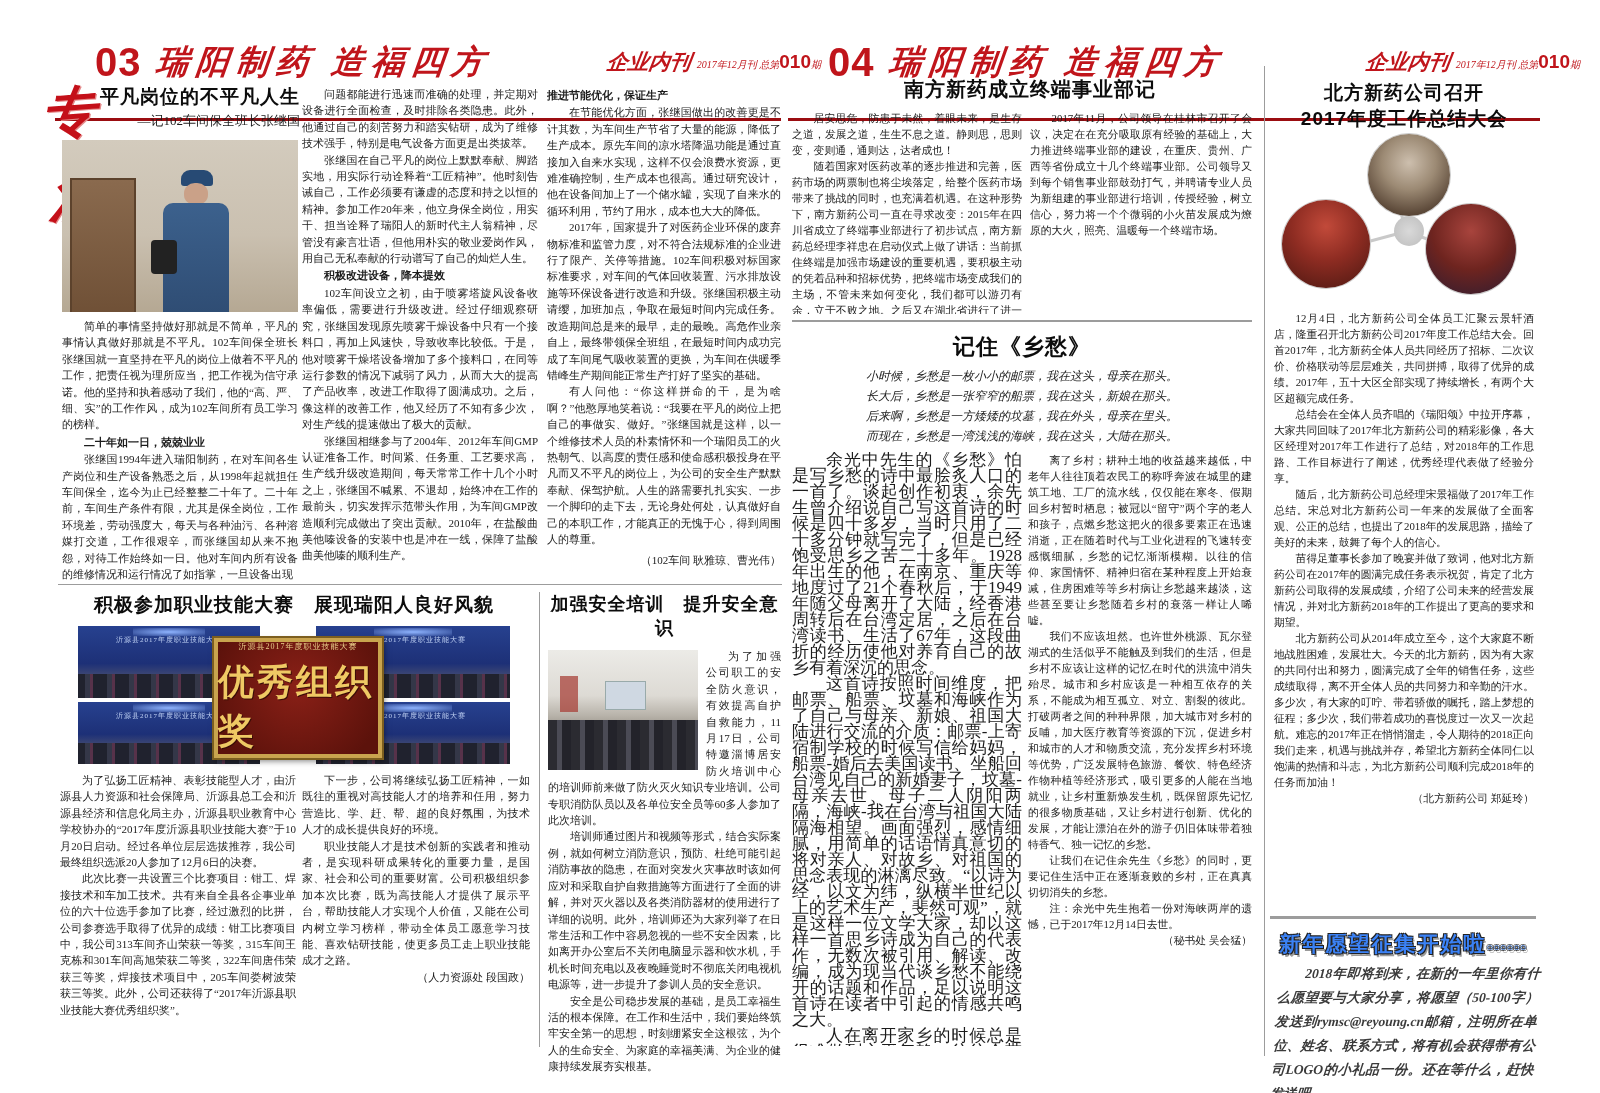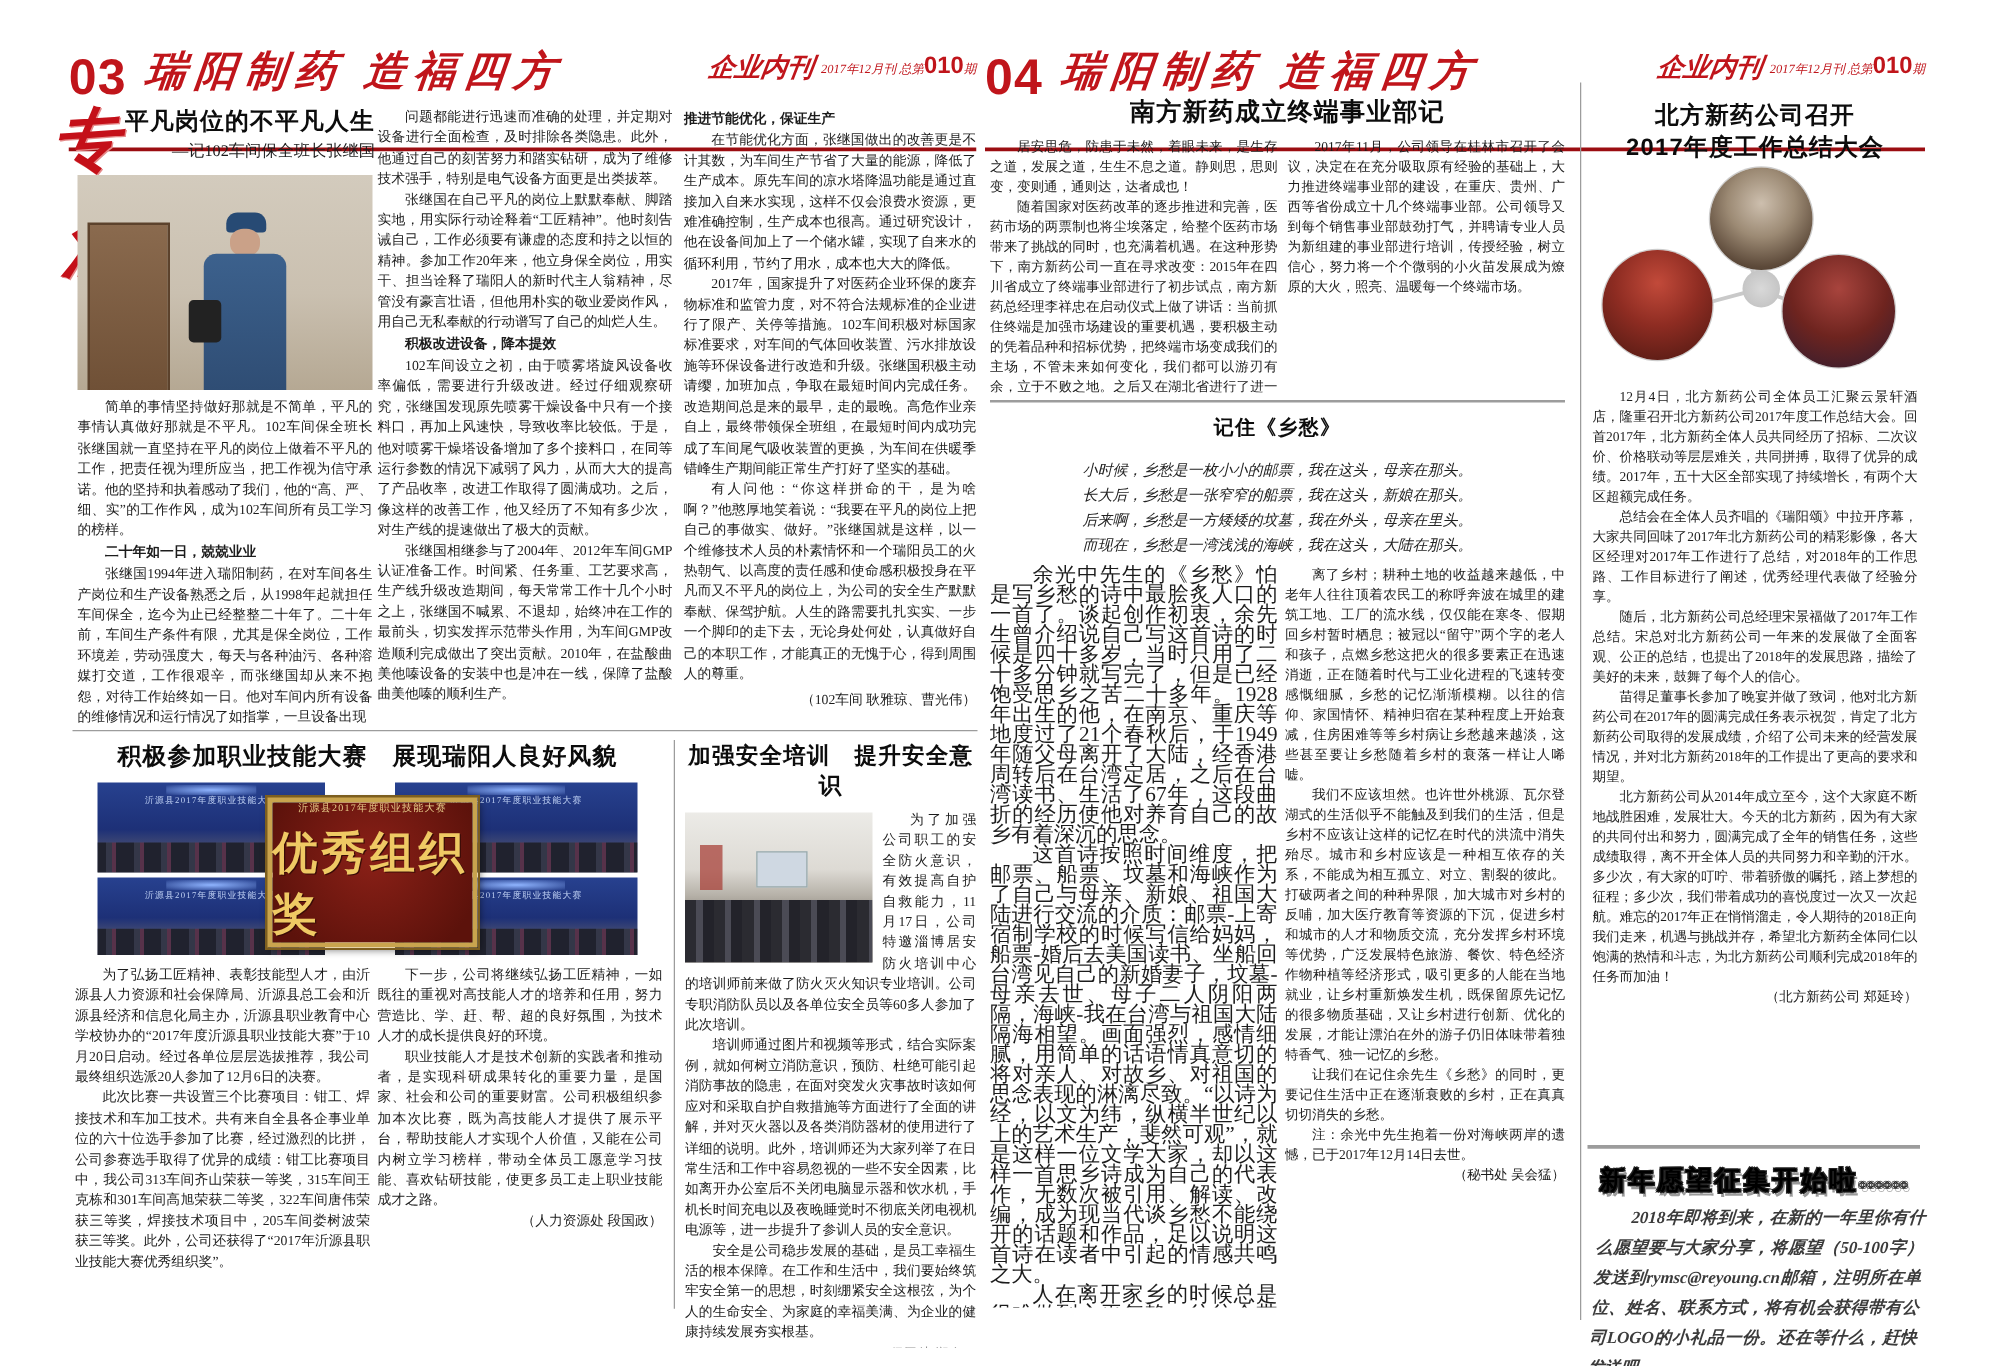--- a/index.html
+++ b/index.html
@@ -1,20 +1,20 @@
 <!DOCTYPE html>
 <html><head>
 <meta charset="utf-8">
 <style>
   html,body{margin:0;padding:0;background:#e9e9e9;}
   .sheet{position:relative;width:1600px;height:1093px;background:#ffffff;margin:0 auto;overflow:hidden;
          font-family:"Liberation Serif","DejaVu Serif",serif;color:#1c1c1c;}
   .abs{position:absolute;}
   
-  .mast{display:flex;align-items:flex-start;}
+  .mast{display:flex;align-items:center;margin-left:40px;}
   .mast .pageno{font-family:"Liberation Sans","DejaVu Sans",sans-serif;font-weight:bold;
                 font-size:40px;color:#c0151b;line-height:1;letter-spacing:1px;}
   .mast .brand{font-style:italic;font-weight:bold;font-size:33px;color:#c0151b;line-height:1;
                letter-spacing:7px;margin-left:14px;transform:skewX(-6deg);}
   .mast .right{margin-left:auto;display:flex;align-items:flex-end;color:#c0151b;white-space:nowrap;}
   .mast .pub{font-style:italic;font-weight:bold;font-size:21px;line-height:1;transform:skewX(-8deg);}
   .mast .issue{font-size:10px;font-style:italic;margin-left:6px;line-height:1.2;}
   .mast .issue b{font-size:19px;font-style:normal;font-family:"Liberation Sans",sans-serif;}
   .redrule{height:3px;background:#9b0d11;}
   .grayline{background:#9c9c9c;}
@@ -51,21 +51,21 @@
   .classphoto .heads{position:absolute;left:0;right:0;bottom:0;height:42%;background:repeating-linear-gradient(90deg,#2b2b31 0 9px,#4b4b55 9px 14px,#23232a 14px 23px);}
   
   .poem{font-size:12px;line-height:20px;text-align:center;font-style:italic;color:#222;}
   .circle{position:absolute;border-radius:50%;overflow:hidden;box-shadow:0 0 0 1px #ccc;}
   .circle.meet1{background:radial-gradient(circle at 50% 35%,#cdbfae 0%,#9c8a74 40%,#5d4a3a 75%,#3c2e24 100%);}
   .circle.meet2{background:radial-gradient(circle at 50% 30%,#c24a3a 0%,#8e2c22 45%,#4a1711 100%);}
   .circle.meet3{background:radial-gradient(circle at 50% 30%,#a8443d 0%,#6e241f 50%,#2e1c31 100%);}
   .circle.hub{background:radial-gradient(#d9d9d9,#bdbdbd);box-shadow:none;}
   .spoke{position:absolute;background:#c9c9c9;height:3px;transform-origin:0 50%;}
   .wishtitle{font-family:"Liberation Sans","DejaVu Sans",sans-serif;font-weight:bold;font-size:21px;
-             color:#000000;text-align:center;letter-spacing:2px;
+             color:#3b82f6;text-align:center;letter-spacing:2px;
              text-shadow:-1px -1px 0 #222,1px -1px 0 #222,-1px 1px 0 #222,1px 1px 0 #222,2px 3px 0 #9a9a9a;}
   .wishbody{font-size:13.5px;line-height:24px;color:#3b3b3b;font-style:italic;font-weight:bold;
             text-align:justify;transform:skewX(-4deg);}
   .wishbody .ind{text-indent:2em;display:block;}
 </style>
 </head>
 <body>
 
 <div class="sheet">
 
@@ -201,21 +201,21 @@
       <p>居安思危，防患于未然，着眼未来，是生存之道，发展之道，生生不息之道。静则思，思则变，变则通，通则达，达者成也！</p>
       <p>随着国家对医药改革的逐步推进和完善，医药市场的两票制也将尘埃落定，给整个医药市场带来了挑战的同时，也充满着机遇。在这种形势下，南方新药公司一直在寻求改变：2015年在四川省成立了终端事业部进行了初步试点，南方新药总经理李祥忠在启动仪式上做了讲话：当前抓住终端是加强市场建设的重要机遇，要积极主动的凭着品种和招标优势，把终端市场变成我们的主场，不管未来如何变化，我们都可以游刃有余，立于不败之地。之后又在湖北省进行了进一步的试点，摸着石头过河，投入了大量人力物力，一</p>
     </div>
     <div class="abs col" style="left:250px;top:110px;width:222px;height:204px;font-size:10.8px;line-height:16px;">
       <p>2017年11月，公司领导在桂林市召开了会议，决定在在充分吸取原有经验的基础上，大力推进终端事业部的建设，在重庆、贵州、广西等省份成立十几个终端事业部。公司领导又到每个销售事业部鼓劲打气，并聘请专业人员为新组建的事业部进行培训，传授经验，树立信心，努力将一个个微弱的小火苗发展成为燎原的大火，照亮、温暖每一个终端市场。</p>
 
     </div>
 
     <div class="abs grayline" style="left:12px;top:320px;width:460px;height:2px;"></div>
 
-    <div class="abs art-title" style="left:12px;top:332px;width:460px;font-size:16px;">记住《乡愁》</div>
+    <div class="abs art-title" style="left:12px;top:332px;width:460px;font-size:22px;">记住《乡愁》</div>
     <div class="abs poem" style="left:12px;top:366px;width:460px;">
       <div>小时候，乡愁是一枚小小的邮票，我在这头，母亲在那头。</div>
       <div>长大后，乡愁是一张窄窄的船票，我在这头，新娘在那头。</div>
       <div>后来啊，乡愁是一方矮矮的坟墓，我在外头，母亲在里头。</div>
       <div>而现在，乡愁是一湾浅浅的海峡，我在这头，大陆在那头。</div>
     </div>
     <div class="abs col" style="left:12px;top:452px;width:230px;height:594px;font-size:17px;line-height:16px;">
       <p>余光中先生的《乡愁》怕是写乡愁的诗中最脍炙人口的一首了。谈起创作初衷，余先生曾介绍说自己写这首诗的时候是四十多岁，当时只用了二十多分钟就写完了，但是已经饱受思乡之苦二十多年。1928年出生的他，在南京、重庆等地度过了21个春秋后，于1949年随父母离开了大陆，经香港周转后在台湾定居，之后在台湾读书、生活了67年，这段曲折的经历使他对养育自己的故乡有着深沉的思念。</p>
       <p>这首诗按照时间维度，把邮票、船票、坟墓和海峡作为了自己与母亲、新娘、祖国大陆进行交流的介质：邮票-上寄宿制学校的时候写信给妈妈，船票-婚后去美国读书、坐船回台湾见自己的新婚妻子，坟墓-母亲去世、母子二人阴阳两隔，海峡-我在台湾与祖国大陆隔海相望。画面强烈，感情细腻，用简单的话语情真意切的将对亲人、对故乡、对祖国的思念表现的淋漓尽致。“以诗为经，以文为纬，纵横半世纪以上的艺术生产，斐然可观”，就是这样一位文学大家，却以这样一首思乡诗成为自己的代表作，无数次被引用、解读、改编，成为现当代谈乡愁不能绕开的话题和作品，足以说明这首诗在读者中引起的情感共鸣之大。</p>
       <p>人在离开家乡的时候总是很难做到心平气静，往往会带有憧憬、成就、或梦想般复杂的情感，时间一天天的流逝，深深烙在脑海中挥之不去的思念，都有独特的乡愁。</p>

